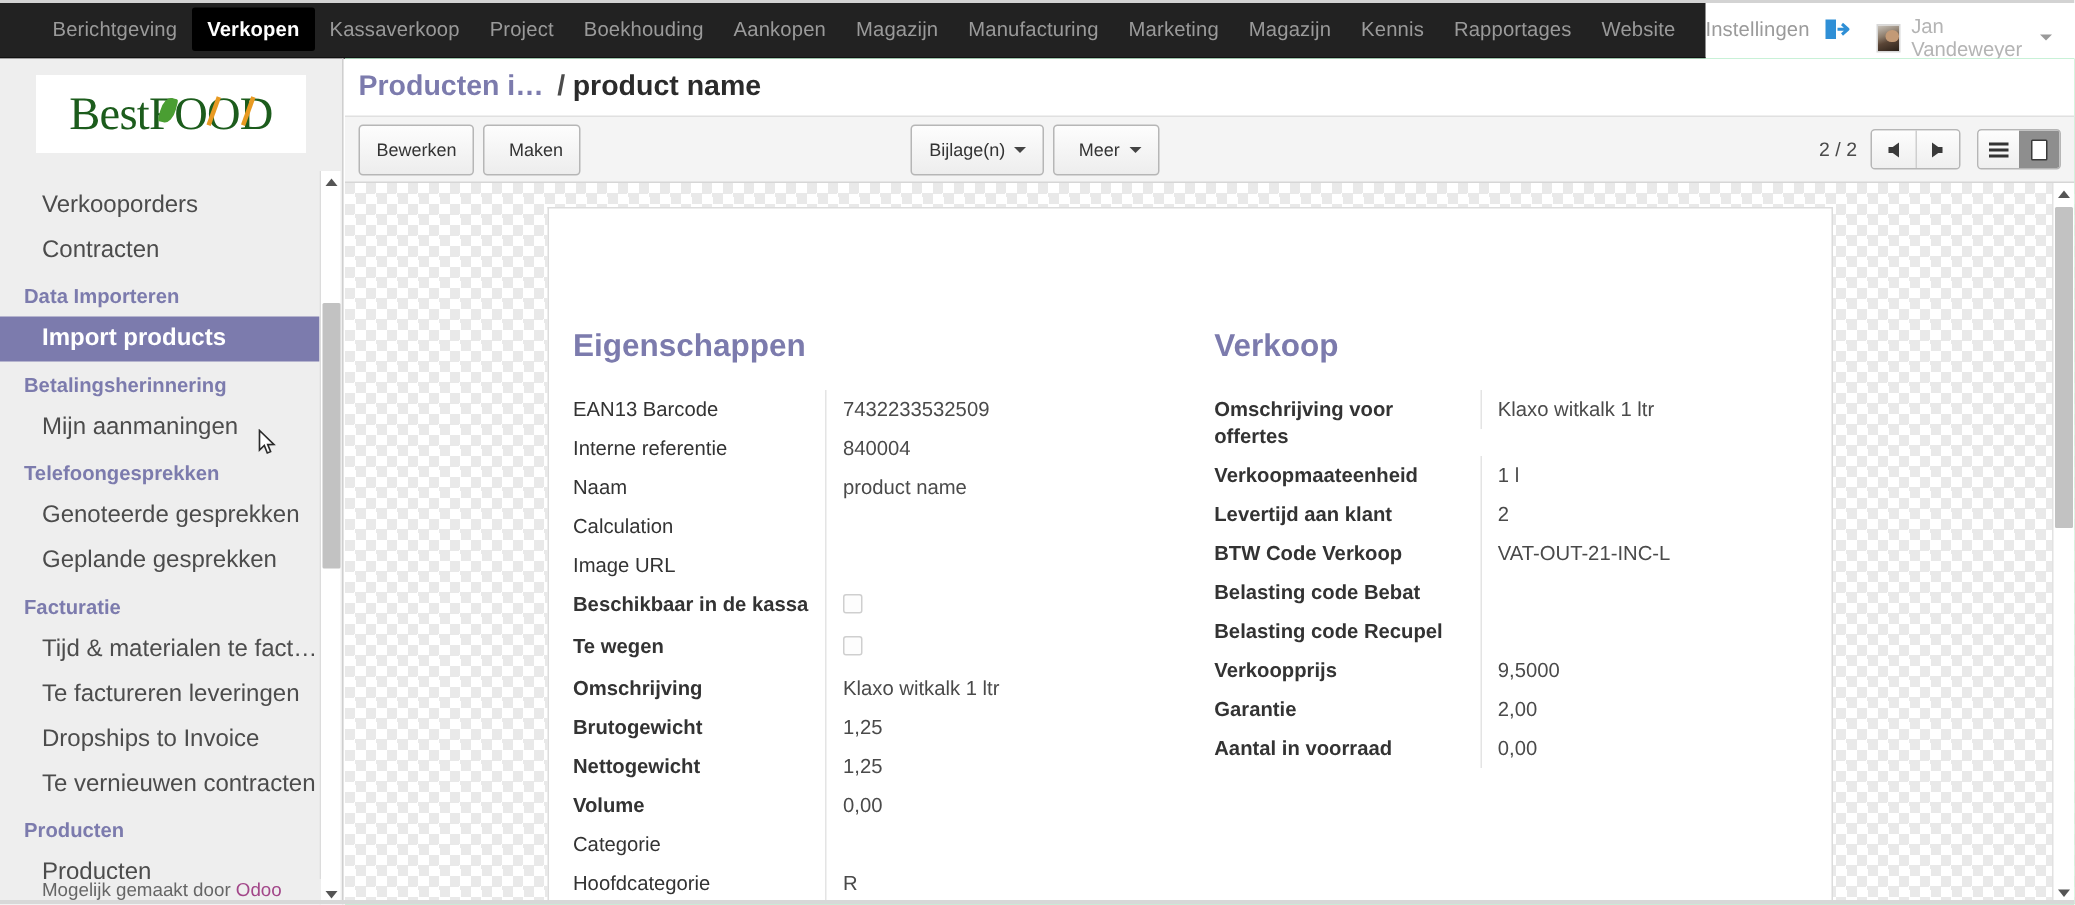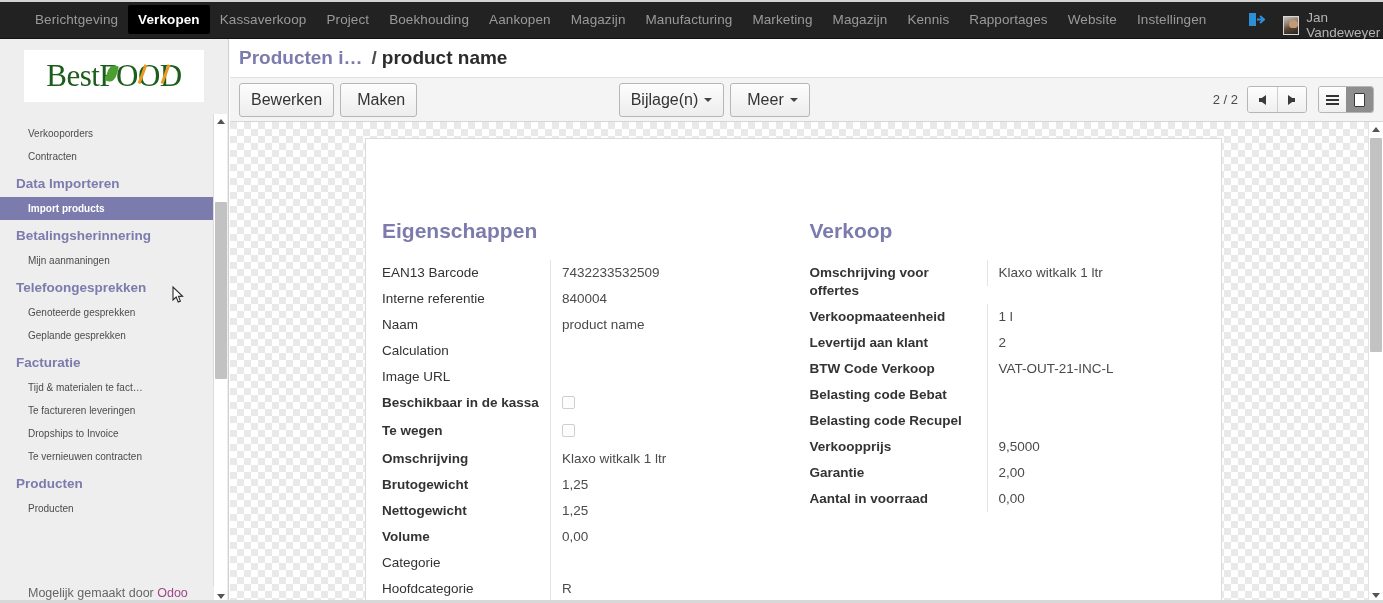--- a/index.html
+++ b/index.html
@@ -9,25 +9,24 @@
     overflow: hidden;
     background: #ffffff;
   }
   body {
     position: relative;
   }
 
   
   .navbar {
     position: absolute; top: 0; left: 0;
-    width: 1383px; height: 39px;
+    width: 1137px; height: 39px;
     background: #222222;
     display: flex; align-items: center;
     border-bottom: 1px solid #111;
-    gap: 32px;
   }
   .nav-items { display: flex; align-items: center; height: 39px; margin-left: 25px; }
   .nav-item {
     color: #9a9a9a;
     font-size: 13.5px;
     padding: 0 10px;
     height: 29px;
     line-height: 29px;
     cursor: pointer;
     white-space: nowrap;
@@ -123,21 +122,21 @@
   }
   .side-list { padding-top: 8px; }
   .side-section {
     color: #7c7bad;
     font-size: 13.5px;
     font-weight: bold;
     padding: 8px 0 6px 16px;
   }
   .side-link {
     color: #4c4c4c;
-    font-size: 10px;
+    font-size: 16px;
     padding: 6px 0 6px 28px;
     cursor: pointer;
     white-space: nowrap;
     overflow: hidden;
     text-overflow: ellipsis;
   }
   .side-link.active {
     background: #7c7bad;
     color: #ffffff;
     font-weight: bold;
@@ -204,21 +203,21 @@
   .toolbar {
     height: 44px;
     display: flex; align-items: center;
     padding: 0 9px;
     background: #f4f4f4;
     border-bottom: 1px solid #d6d6d6;
   }
   .btn {
     height: 34px;
     padding: 0 11px;
-    font-size: 16px;
+    font-size: 12px;
     color: #333;
     background: linear-gradient(#fdfdfd, #ededed);
     border: 1px solid #b6b6b6;
     border-radius: 3px;
     cursor: pointer;
     display: inline-flex; align-items: center;
     white-space: nowrap;
     font-family: "Liberation Sans", sans-serif;
   }
   .btn + .btn { margin-left: 6px; padding-left: 16px; }

